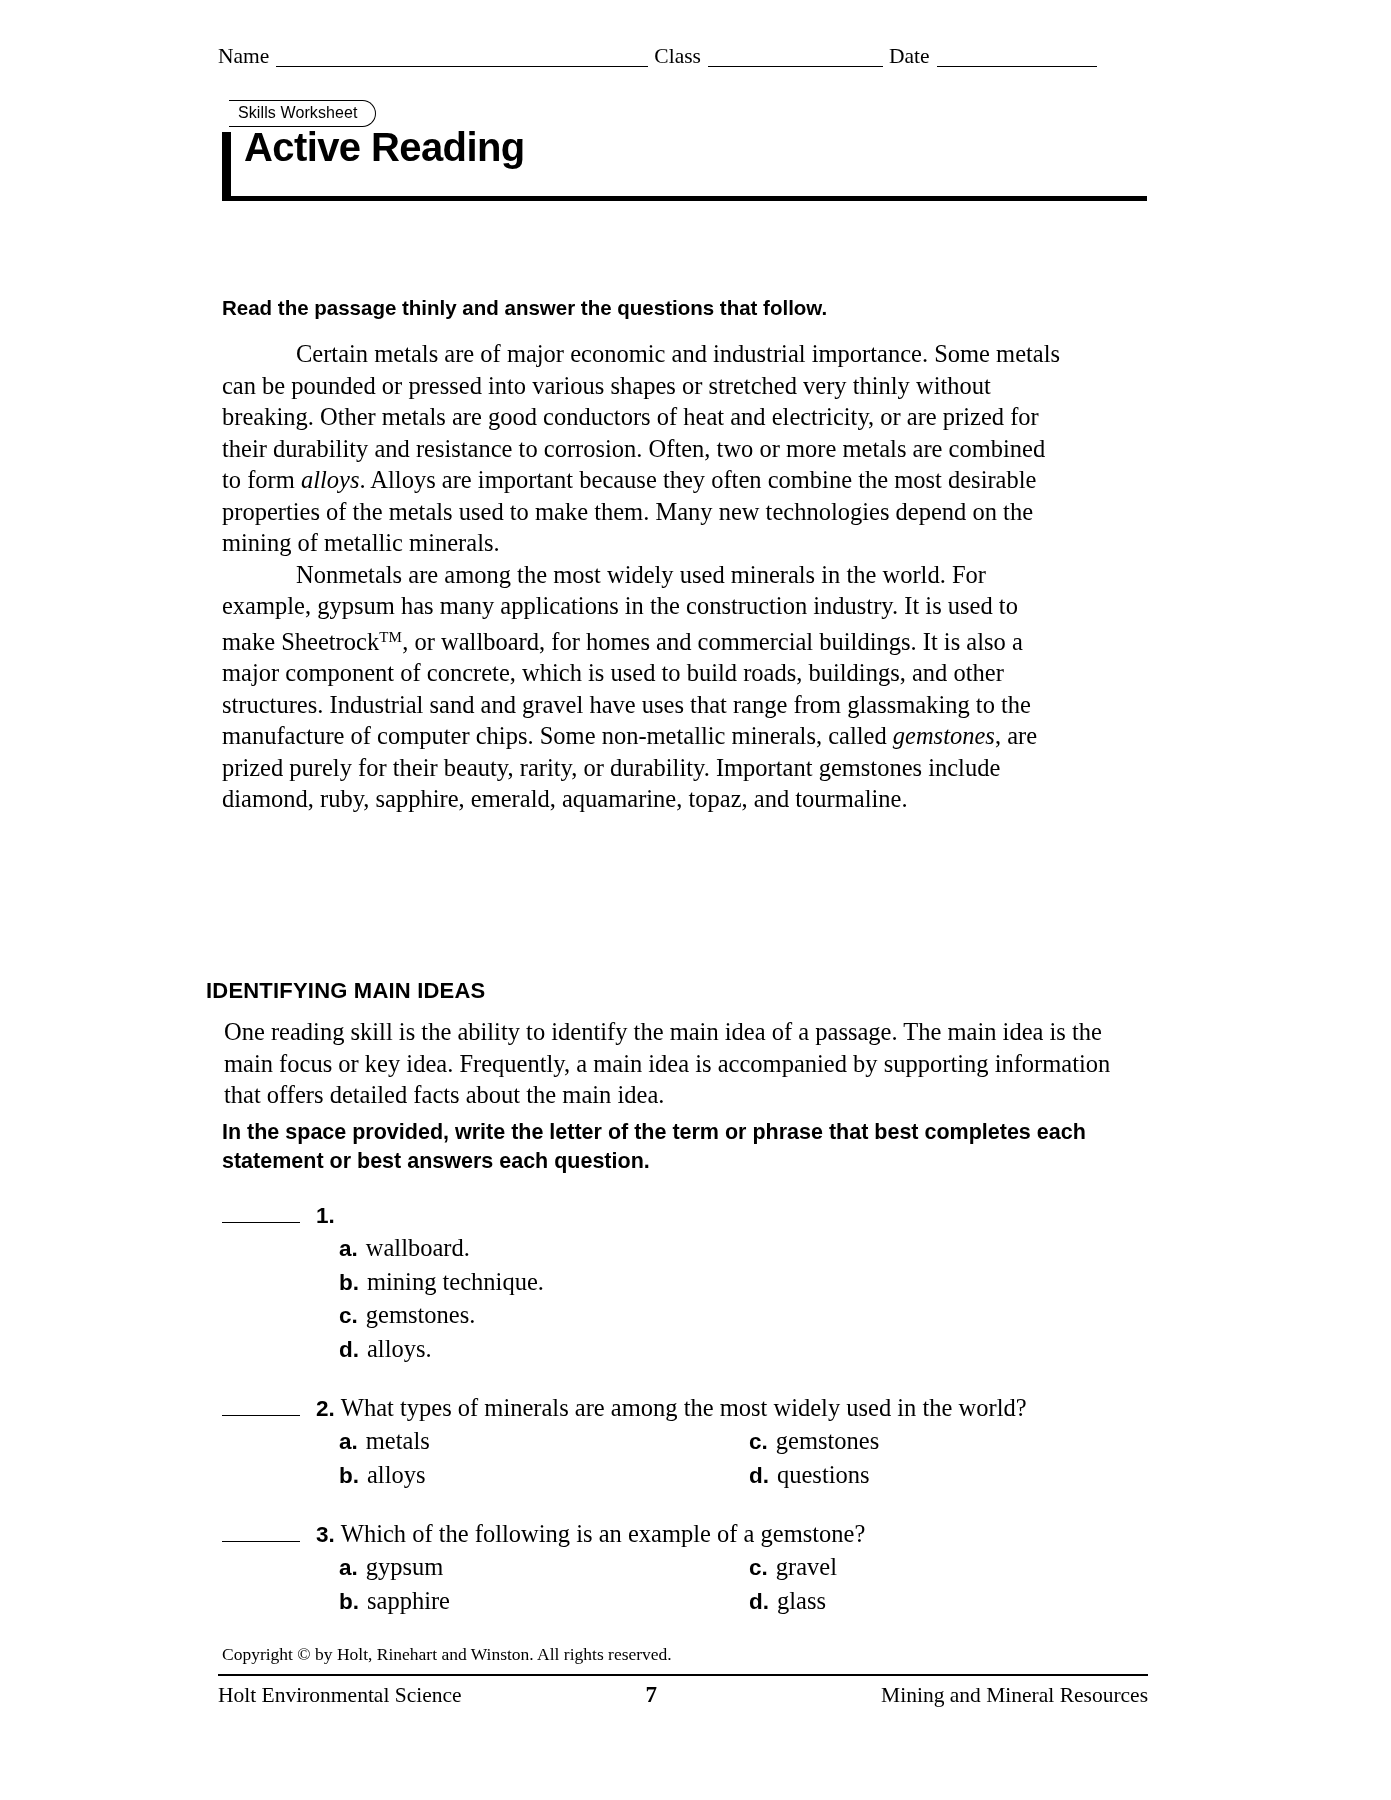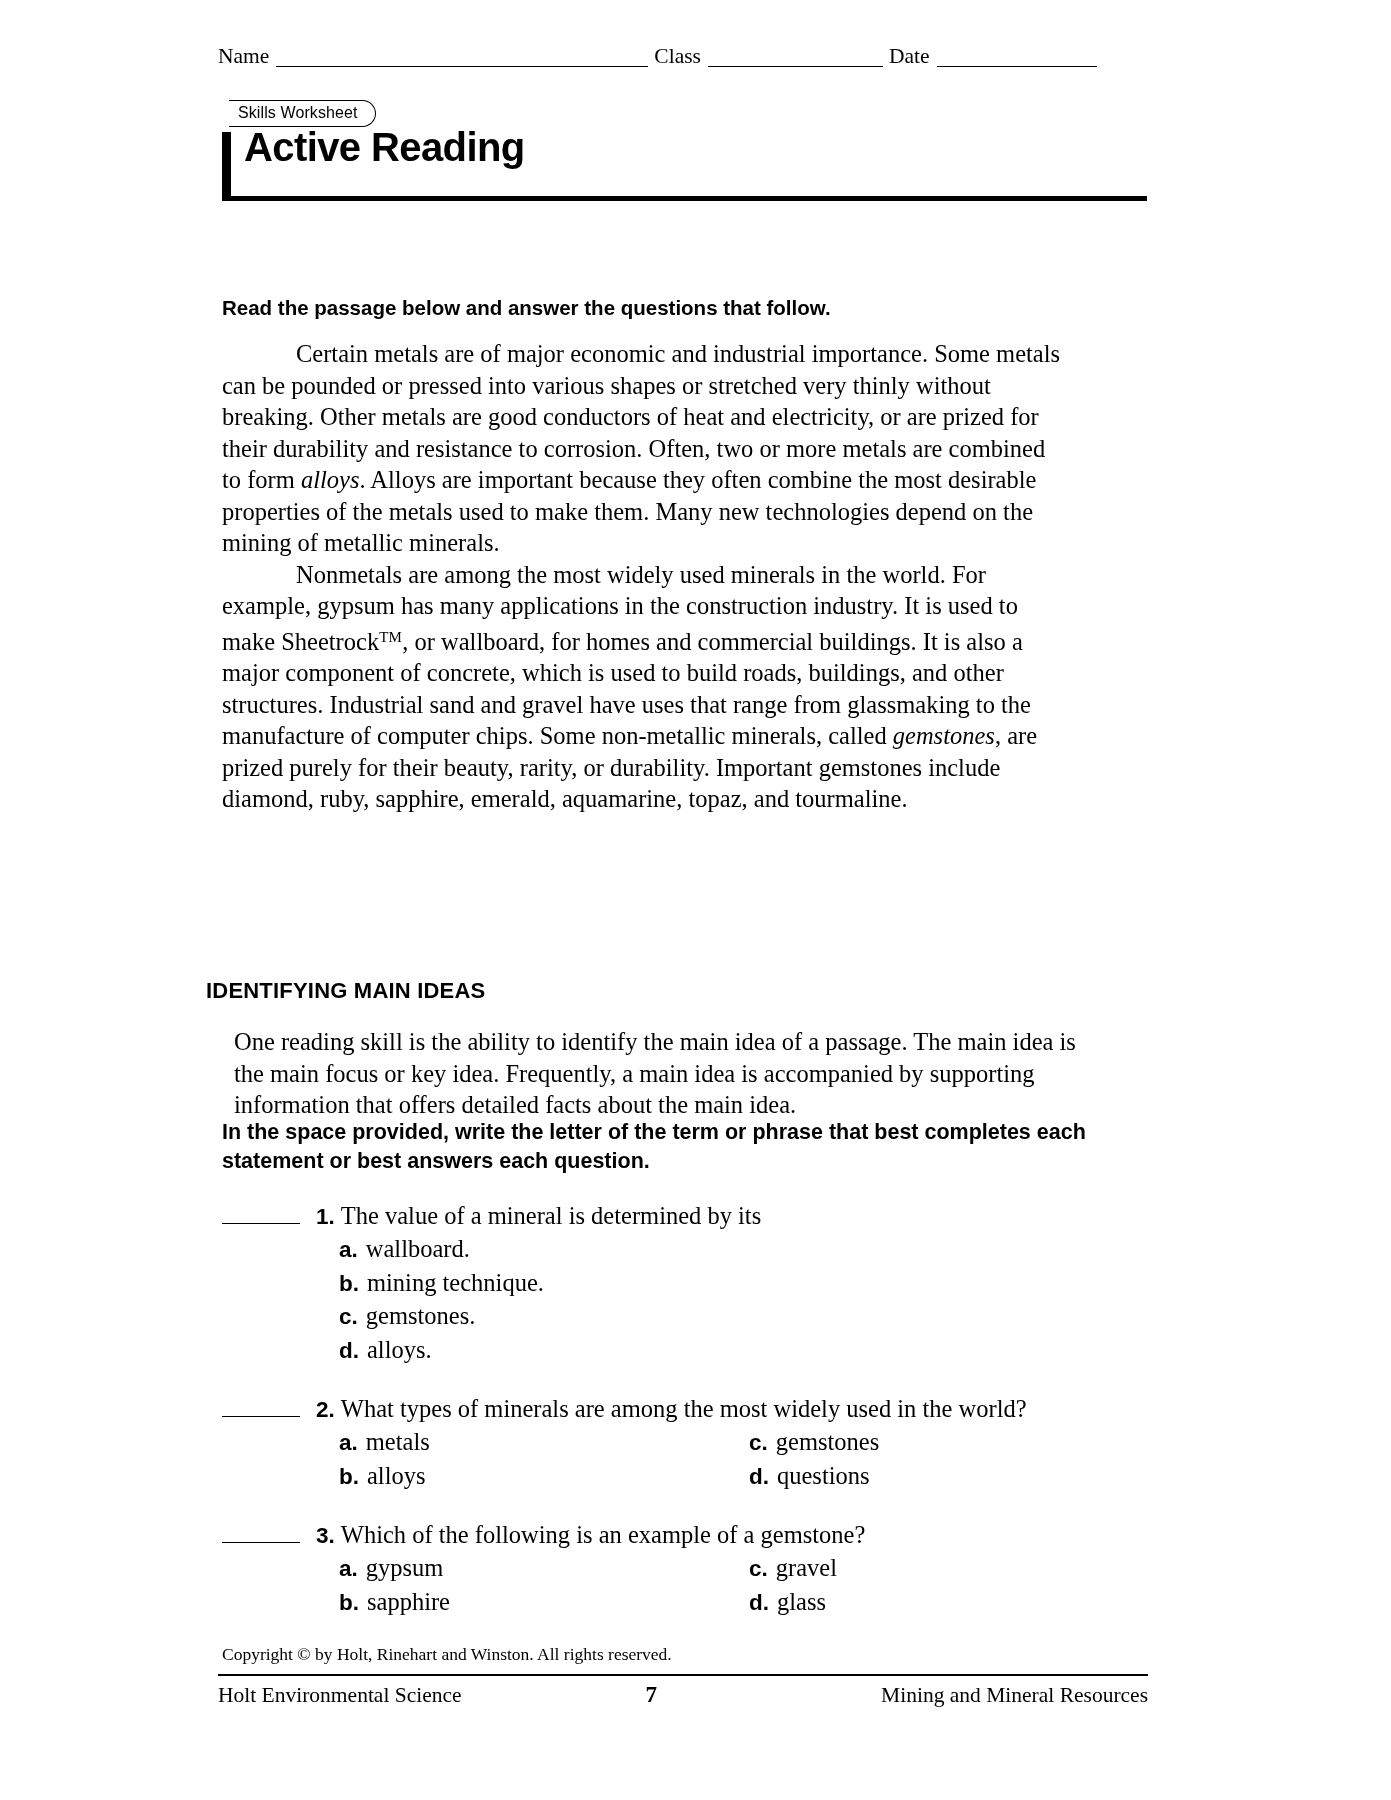--- a/index.html
+++ b/index.html
@@ -142,21 +142,21 @@
     text-align: right;
   }
   .mi-body {
     position: absolute;
     left: 222px;
     top: 1014px;
     width: 895px;
     font-size: 24.5px;
     line-height: 31.5px;
   }
-  .mi-body p { margin: 12px; }
+  .mi-body p { margin: 2px; }
   .mi-instruction {
     position: absolute;
     left: 222px;
     top: 1118px;
     width: 905px;
     font-family: "Liberation Sans", sans-serif;
     font-weight: bold;
     font-size: 21.5px;
     line-height: 29px;
   }
@@ -267,40 +267,39 @@
   </div>
 
   <div class="pill">Skills Worksheet</div>
 
   <div class="titlewrap">
     <div class="title-leftbar"></div>
     <div class="worksheet-title">Active Reading</div>
     <div class="title-underline"></div>
   </div>
 
-  <div class="instruction-bold">Read the passage below and answer the questions that follow.</div>
+  <div class="instruction-bold">Read the passage thinly and answer the questions that follow.</div>
 
   <div class="passage">
     <p><span>Certain metals are of major economic and industrial importance. Some metals can be pounded or pressed into various shapes or stretched very thinly without breaking. Other metals are good conductors of heat and electricity, or are prized for their durability and resistance to corrosion. Often, two or more metals are combined to form </span><i>alloys</i><span>. Alloys are important because they often combine the most desirable properties of the metals used to make them. Many new technologies depend on the mining of metallic minerals.</span></p>
     <p><span>Nonmetals are among the most widely used minerals in the world. For example, gypsum has many applications in the construction industry. It is used to make Sheetrock</span><span class="tm">TM</span><span>, or wallboard, for homes and commercial buildings. It is also a major component of concrete, which is used to build roads, buildings, and other structures. Industrial sand and gravel have uses that range from glassmaking to the manufacture of computer chips. Some non-metallic minerals, called </span><i>gemstones</i><span>, are prized purely for their beauty, rarity, or durability. Important gemstones include diamond, ruby, sapphire, emerald, aquamarine, topaz, and tourmaline.</span></p>
   </div>
 
   <div class="sub-heading">IDENTIFYING MAIN IDEAS</div>
   <div class="mi-body">
     <p>One reading skill is the ability to identify the main idea of a passage. The main idea is the main focus or key idea. Frequently, a main idea is accompanied by supporting information that offers detailed facts about the main idea.</p>
   </div>
   <div class="mi-instruction">In the space provided, write the letter of the term or phrase that best completes each statement or best answers each question.</div>
 
   <div class="questions">
 
     <div class="q">
       <div class="q-head">
         <span class="answer-blank"></span>
         <span class="q-num">1.</span>
-        <span class="q-text">The value of a mineral is determined by its</span>
       </div>
       <div class="choices-stack">
         <div class="choice">
           <span class="ltr">a.</span>
           <span>wallboard.</span>
         </div>
         <div class="choice">
           <span class="ltr">b.</span>
           <span>mining technique.</span>
         </div>

